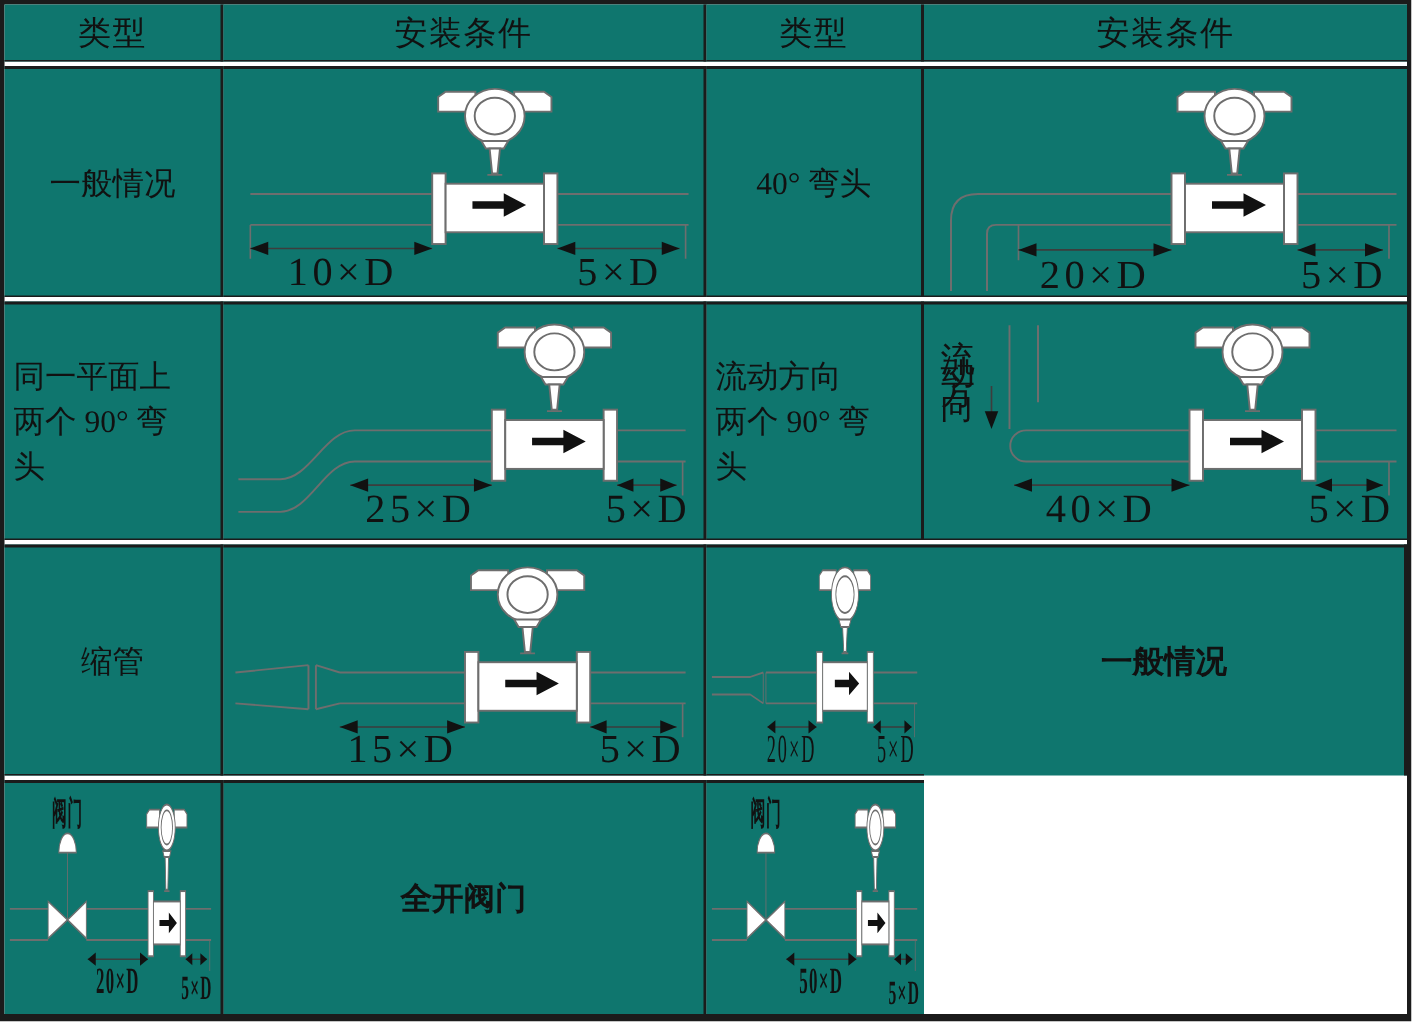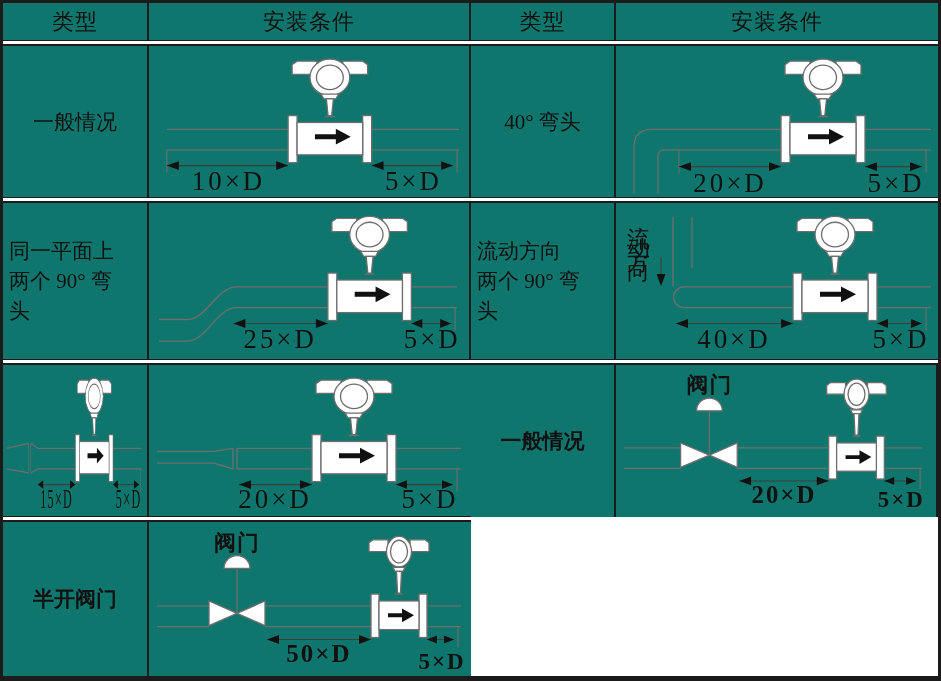--- a/index.html
+++ b/index.html
@@ -166,20 +166,23 @@
         <path class="ah" d="M177 122 l-12 -4.5 v9 z"></path>
       <line class="dim" x1="261" y1="122" x2="306" y2="122"></line>
       <path class="ah" d="M261 122 l11 -4.5 v9 z"></path>
         <path class="ah" d="M306 122 l-11 -4.5 v9 z"></path>
       <use href="#meter" x="219" y="0"></use>
       <text class="dimtext" x="118" y="147">40×D</text>
       <text class="dimtext" x="285" y="147">5×D</text>
     </svg>
   </div>
 
+  <div class="c rowtop tcell">
+    <div>缩管</div>
+  </div>
   <div class="c rowtop dcell">
     <svg viewBox="0 0 322 154" preserveAspectRatio="none">
       <path class="pipe" d="M8 85 L57 80 M8 106 L57 110 M57 80 V110 M62 80 V110 M62 80 L78 85 M62 110 L78 106 M78 85 H162 M78 106 H162 M246 85 H310 M246 106 H310"></path>
       <path class="tick" d="M308 106 V129"></path>
       <line class="dim" x1="78" y1="122" x2="162" y2="122"></line>
       <path class="ah" d="M78 122 l12 -4.5 v9 z"></path>
         <path class="ah" d="M162 122 l-12 -4.5 v9 z"></path>
       <line class="dim" x1="246" y1="122" x2="304" y2="122"></line>
       <path class="ah" d="M246 122 l11 -4.5 v9 z"></path>
         <path class="ah" d="M304 122 l-11 -4.5 v9 z"></path>
@@ -221,21 +224,21 @@
       <line class="dim" x1="270" y1="119" x2="302" y2="119"></line>
       <path class="ah" d="M270 119 l10 -4 v8 z"></path>
         <path class="ah" d="M302 119 l-10 -4 v8 z"></path>
       <use href="#meter-s" x="242" y="0"></use>
       <text class="cjk" x="94" y="28">阀门</text>
       <text class="dimtext-m" x="169" y="142">20×D</text>
       <text class="dimtext-s" x="287" y="146">5×D</text>
     </svg>
   </div>
   <div class="c rowtop lastrow tcell">
-    <div>半开阀门</div>
+    <div>全开阀门</div>
   </div>
   <div class="c rowtop lastrow dcell lastcol">
     <svg viewBox="0 0 322 156" preserveAspectRatio="none">
       <path class="pipe" d="M8 85 H60 M8 106 H60 M116 85 H222 M116 106 H222 M278 85 H312 M278 106 H312"></path>
       <path class="white" d="M60 80 V105 L88 92.5 Z"></path>
       <path class="white" d="M116 80 V105 L88 92.5 Z"></path>
       <path class="pipe" d="M88 92 V47"></path>
       <path class="white" d="M75 47 A13 13 0 0 1 101 47 Z"></path>
       <path class="tick" d="M309 106 V127"></path>
       <line class="dim" x1="118" y1="119" x2="222" y2="119"></line>

